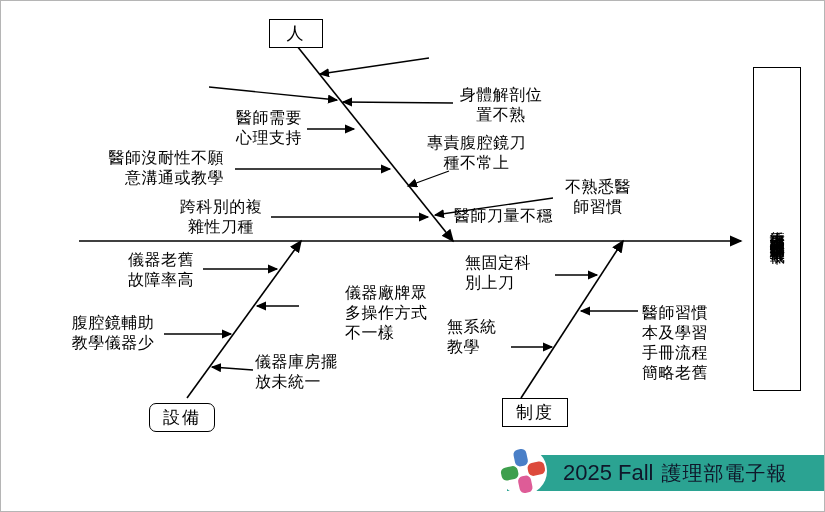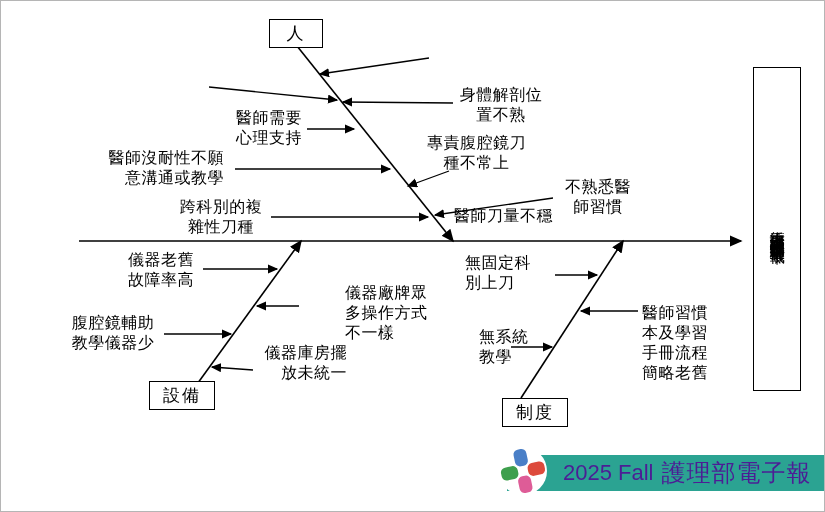--- a/index.html
+++ b/index.html
@@ -22,23 +22,23 @@
   .effect-box {
     position:absolute; left:752px; top:66px; width:46px; height:322px;
     border:1.6px solid #000; display:flex; align-items:center; justify-content:center;
     writing-mode:vertical-rl; text-orientation:upright;
     font-size:15px; letter-spacing:1px; line-height:1.1;
   }
   .banner {
     position:absolute; left:506px; top:454px; width:319px; height:36px;
     display:flex; align-items:center; box-sizing:border-box; padding-left:56px;
   }
-  .banner-text { color:#4c1d95; font-family:"Liberation Sans","DejaVu Sans",sans-serif; white-space:nowrap; }
+  .banner-text { color:#0f172a; font-family:"Liberation Sans","DejaVu Sans",sans-serif; white-space:nowrap; }
   .banner-year { font-size:22px; }
-  .banner-title { font-size:24px; margin-left:8px; letter-spacing:1px; }
+  .banner-title { font-size:20px; margin-left:8px; letter-spacing:1px; }
   .logo { position:absolute; left:497px; top:445px; width:50px; height:50px; }
 </style>
 </head>
 <body>
 
 <div class="frame">
 
   <svg class="lines" viewBox="0 0 825 512">
     <defs>
       <marker id="ah" markerWidth="9" markerHeight="8" refX="7" refY="3.5" orient="auto">
@@ -65,21 +65,21 @@
     <line x1="163" y1="333" x2="230" y2="333" stroke="#000" stroke-width="1.3" marker-end="url(#ah)"></line>
     <line x1="298" y1="305" x2="256" y2="305" stroke="#000" stroke-width="1.3" marker-end="url(#ah)"></line>
     <line x1="252" y1="369" x2="211" y2="366" stroke="#000" stroke-width="1.3" marker-end="url(#ah)"></line>
 
     <line x1="554" y1="274" x2="596" y2="274" stroke="#000" stroke-width="1.3" marker-end="url(#ah)"></line>
     <line x1="510" y1="346" x2="551" y2="346" stroke="#000" stroke-width="1.3" marker-end="url(#ah)"></line>
     <line x1="637" y1="310" x2="580" y2="310" stroke="#000" stroke-width="1.3" marker-end="url(#ah)"></line>
   </svg>
 
   <div class="cat-box" style="left:268px; top:18px; width:52px; height:27px;">人</div>
-  <div class="cat-box" style="left:148px; top:380px; width:64px; height:27px;">設備</div>
+  <div class="cat-box" style="left:148px; top:402px; width:64px; height:27px;border-radius:7px;">設備</div>
   <div class="cat-box" style="left:489px; top:397px; width:64px; height:27px;margin-left:12px;">制度</div>
 
   <div class="effect-box">手術專責護理師腹腔鏡微創手術準備正確率低</div>
 
   <div class="lbl" style="left:228px; top:107px; width:80px;">醫師需要
 心理支持</div>
   <div class="lbl" style="left:97px; top:147px; width:126px;text-align:right;">醫師沒耐性不願
 意溝通或教學</div>
   <div class="lbl" style="left:172px; top:196px; width:96px;font-family:Liberation Serif, serif;">跨科別的複
 雜性刀種</div>
@@ -91,26 +91,26 @@
 師習慣</div>
   <div class="lbl align-left" style="left:453px; top:205px; width:110px;">醫師刀量不穩</div>
 
   <div class="lbl" style="left:62px;  top:312px; width:100px;">腹腔鏡輔助
 教學儀器少</div>
   <div class="lbl" style="left:120px; top:249px; width:80px;">儀器老舊
 故障率高</div>
   <div class="lbl align-left" style="left:300px; top:282px; width:96px;margin-left:44px;">儀器廠牌眾
 多操作方式
 不一樣</div>
-  <div class="lbl align-left" style="left:254px; top:342px; width:92px;text-align:right;">儀器庫房擺
+  <div class="lbl align-left" style="left:254px; top:351px; width:92px;">儀器庫房擺
 放未統一</div>
 
   <div class="lbl align-left" style="left:464px; top:252px; width:78px;">無固定科
 別上刀</div>
-  <div class="lbl align-left" style="left:446px; top:326px; width:64px;margin-left:32px;">無系統
+  <div class="lbl align-left" style="left:446px; top:316px; width:64px;">無系統
 教學</div>
   <div class="lbl align-left" style="left:641px; top:286px; width:74px;margin-top:16px;">醫師習慣
 本及學習
 手冊流程
 簡略老舊</div>
 
   <div class="banner" style="background-color: rgb(43, 163, 146);">
     <span class="banner-text banner-year">2025 Fall</span>
     <span class="banner-text banner-title">護理部電子報</span>
   </div>

